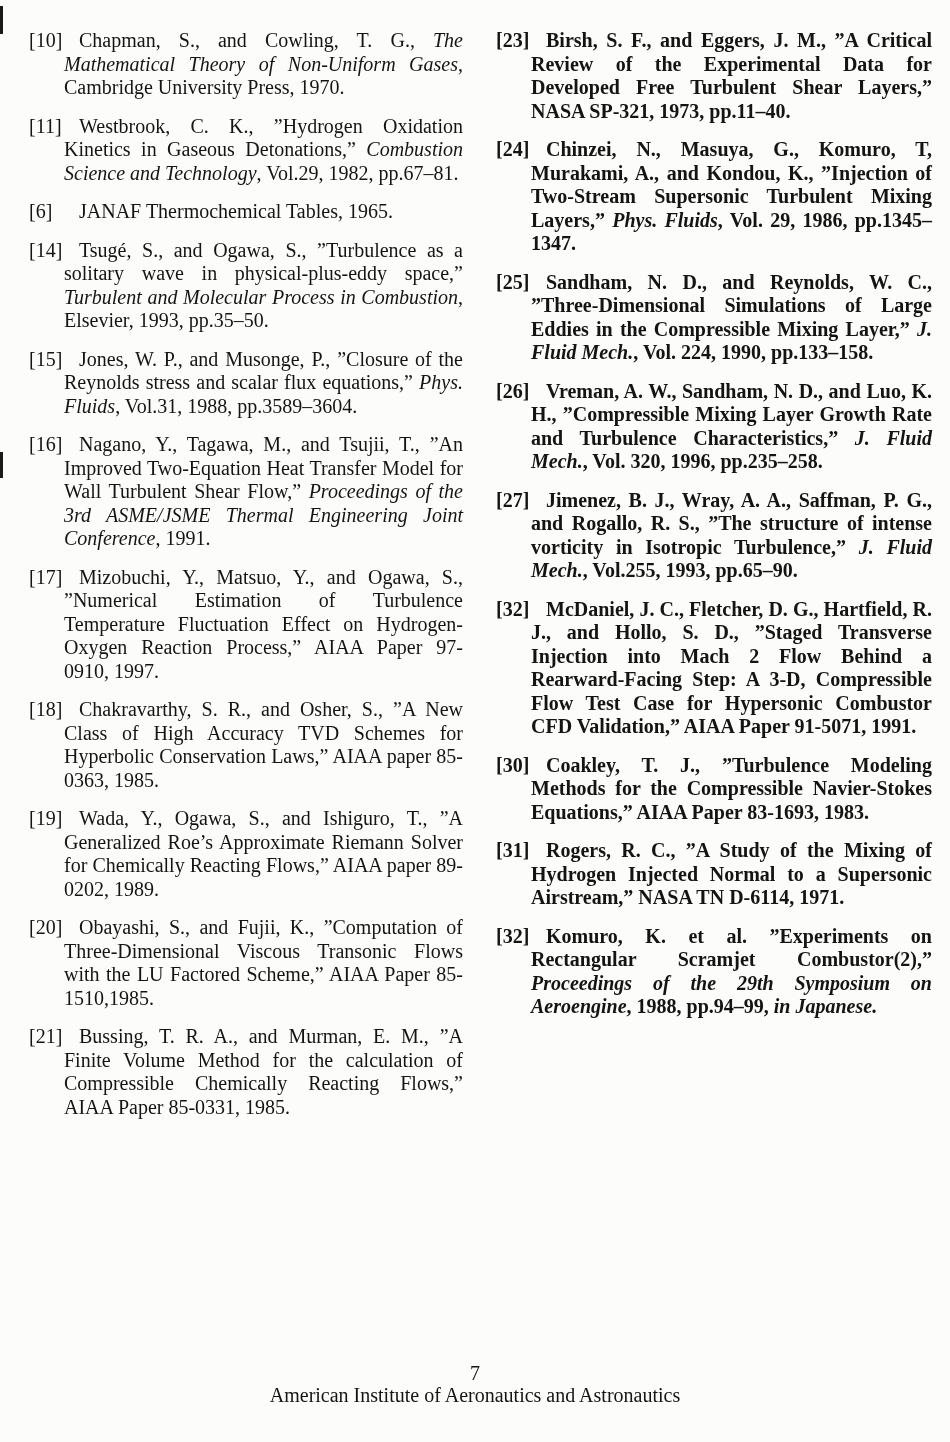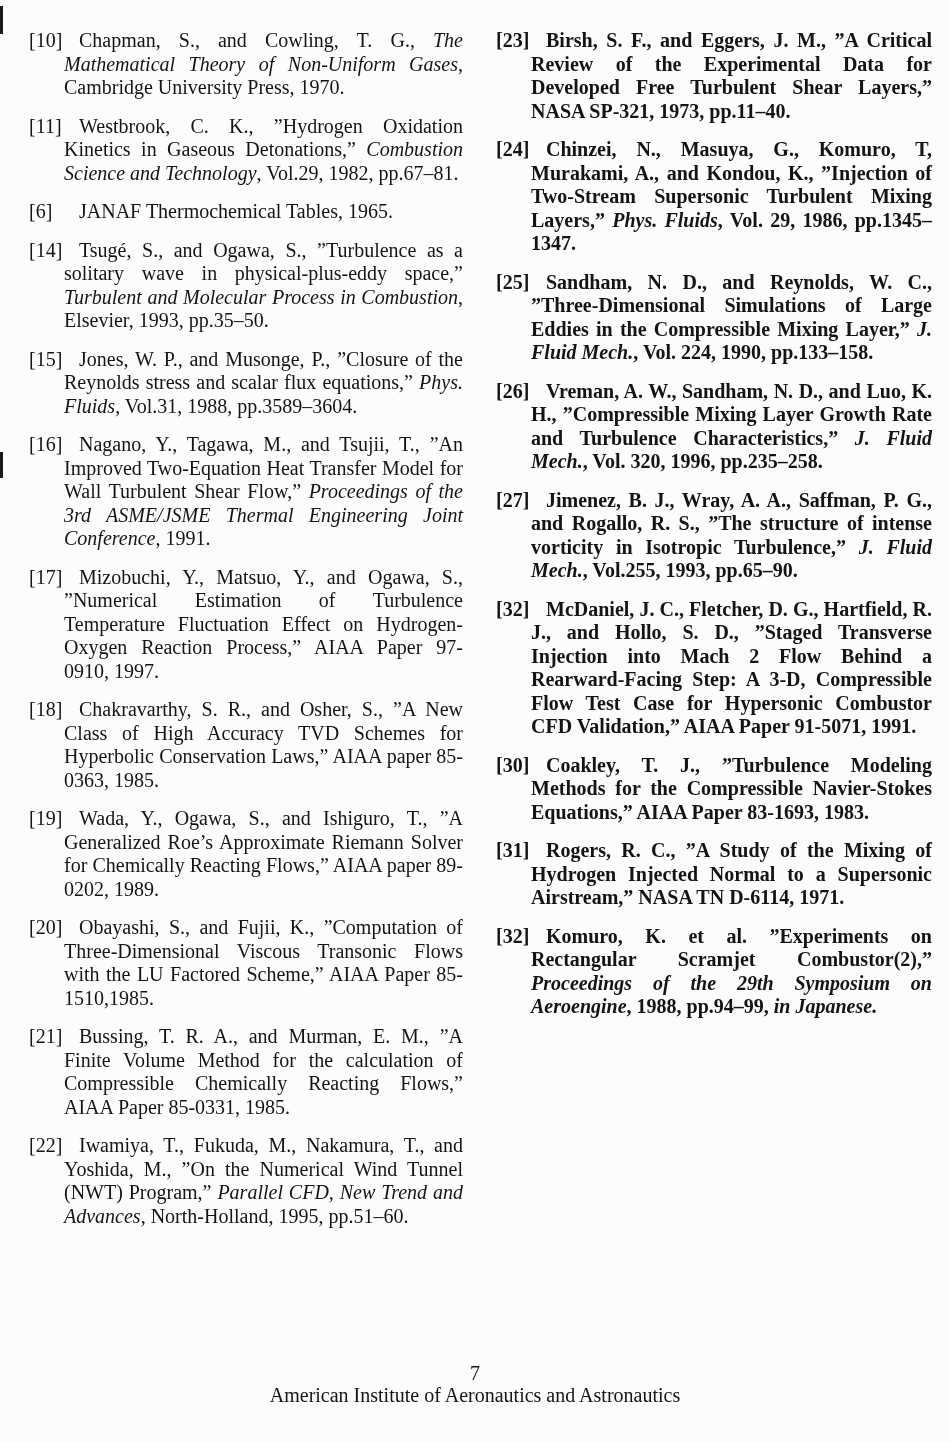--- a/index.html
+++ b/index.html
@@ -72,21 +72,20 @@
       <div class="ref"><span class="ref-label">[11]</span><span class="seg">Westbrook, C. K., ”Hydrogen Oxidation Kinetics in Gaseous Detonations,” </span><span class="seg i">Combustion Science and Technology</span><span class="seg">, Vol.29, 1982, pp.67–81.</span></div>
       <div class="ref"><span class="ref-label">[6]</span><span class="seg">JANAF Thermochemical Tables, 1965.</span></div>
       <div class="ref"><span class="ref-label">[14]</span><span class="seg">Tsugé, S., and Ogawa, S., ”Turbulence as a solitary wave in physical-plus-eddy space,” </span><span class="seg i">Turbulent and Molecular Process in Combustion</span><span class="seg">, Elsevier, 1993, pp.35–50.</span></div>
       <div class="ref"><span class="ref-label">[15]</span><span class="seg">Jones, W. P., and Musonge, P., ”Closure of the Reynolds stress and scalar flux equations,” </span><span class="seg i">Phys. Fluids</span><span class="seg">, Vol.31, 1988, pp.3589–3604.</span></div>
       <div class="ref"><span class="ref-label">[16]</span><span class="seg">Nagano, Y., Tagawa, M., and Tsujii, T., ”An Improved Two-Equation Heat Transfer Model for Wall Turbulent Shear Flow,” </span><span class="seg i">Proceedings of the 3rd ASME/JSME Thermal Engineering Joint Conference</span><span class="seg">, 1991.</span></div>
       <div class="ref"><span class="ref-label">[17]</span><span class="seg">Mizobuchi, Y., Matsuo, Y., and Ogawa, S., ”Numerical Estimation of Turbulence Temperature Fluctuation Effect on Hydrogen-Oxygen Reaction Process,” AIAA Paper 97-0910, 1997.</span></div>
       <div class="ref"><span class="ref-label">[18]</span><span class="seg">Chakravarthy, S. R., and Osher, S., ”A New Class of High Accuracy TVD Schemes for Hyperbolic Conservation Laws,” AIAA paper 85-0363, 1985.</span></div>
       <div class="ref"><span class="ref-label">[19]</span><span class="seg">Wada, Y., Ogawa, S., and Ishiguro, T., ”A Generalized Roe’s Approximate Riemann Solver for Chemically Reacting Flows,” AIAA paper 89-0202, 1989.</span></div>
       <div class="ref"><span class="ref-label">[20]</span><span class="seg">Obayashi, S., and Fujii, K., ”Computation of Three-Dimensional Viscous Transonic Flows with the LU Factored Scheme,” AIAA Paper 85-1510,1985.</span></div>
       <div class="ref"><span class="ref-label">[21]</span><span class="seg">Bussing, T. R. A., and Murman, E. M., ”A Finite Volume Method for the calculation of Compressible Chemically Reacting Flows,” AIAA Paper 85-0331, 1985.</span></div>
-      <div class="ref"><span class="ref-label">[22]</span><span class="seg">Iwamiya, T., Fukuda, M., Nakamura, T., and Yoshida, M., ”On the Numerical Wind Tunnel (NWT) Program,” </span><span class="seg i">Parallel CFD, New Trend and Advances</span><span class="seg">, North-Holland, 1995, pp.51–60.</span></div>
     </div>
   <div class="col col-right" id="col-right">
       <div class="ref"><span class="ref-label">[23]</span><span class="seg">Birsh, S. F., and Eggers, J. M., ”A Critical Review of the Experimental Data for Developed Free Turbulent Shear Layers,” NASA SP-321, 1973, pp.11–40.</span></div>
       <div class="ref"><span class="ref-label">[24]</span><span class="seg">Chinzei, N., Masuya, G., Komuro, T, Murakami, A., and Kondou, K., ”Injection of Two-Stream Supersonic Turbulent Mixing Layers,” </span><span class="seg i">Phys. Fluids</span><span class="seg">, Vol. 29, 1986, pp.1345–1347.</span></div>
       <div class="ref"><span class="ref-label">[25]</span><span class="seg">Sandham, N. D., and Reynolds, W. C., ”Three-Dimensional Simulations of Large Eddies in the Compressible Mixing Layer,” </span><span class="seg i">J. Fluid Mech.</span><span class="seg">, Vol. 224, 1990, pp.133–158.</span></div>
       <div class="ref"><span class="ref-label">[26]</span><span class="seg">Vreman, A. W., Sandham, N. D., and Luo, K. H., ”Compressible Mixing Layer Growth Rate and Turbulence Characteristics,” </span><span class="seg i">J. Fluid Mech.</span><span class="seg">, Vol. 320, 1996, pp.235–258.</span></div>
       <div class="ref"><span class="ref-label">[27]</span><span class="seg">Jimenez, B. J., Wray, A. A., Saffman, P. G., and Rogallo, R. S., ”The structure of intense vorticity in Isotropic Turbulence,” </span><span class="seg i">J. Fluid Mech.</span><span class="seg">, Vol.255, 1993, pp.65–90.</span></div>
       <div class="ref"><span class="ref-label">[32]</span><span class="seg">McDaniel, J. C., Fletcher, D. G., Hartfield, R. J., and Hollo, S. D., ”Staged Transverse Injection into Mach 2 Flow Behind a Rearward-Facing Step:  A 3-D, Compressible Flow Test Case for Hypersonic Combustor CFD Validation,” AIAA Paper 91-5071, 1991.</span></div>
       <div class="ref"><span class="ref-label">[30]</span><span class="seg">Coakley, T. J., ”Turbulence Modeling Methods for the Compressible Navier-Stokes Equations,” AIAA Paper 83-1693, 1983.</span></div>
       <div class="ref"><span class="ref-label">[31]</span><span class="seg">Rogers, R. C., ”A Study of the Mixing of Hydrogen Injected Normal to a Supersonic Airstream,” NASA TN D-6114, 1971.</span></div>

